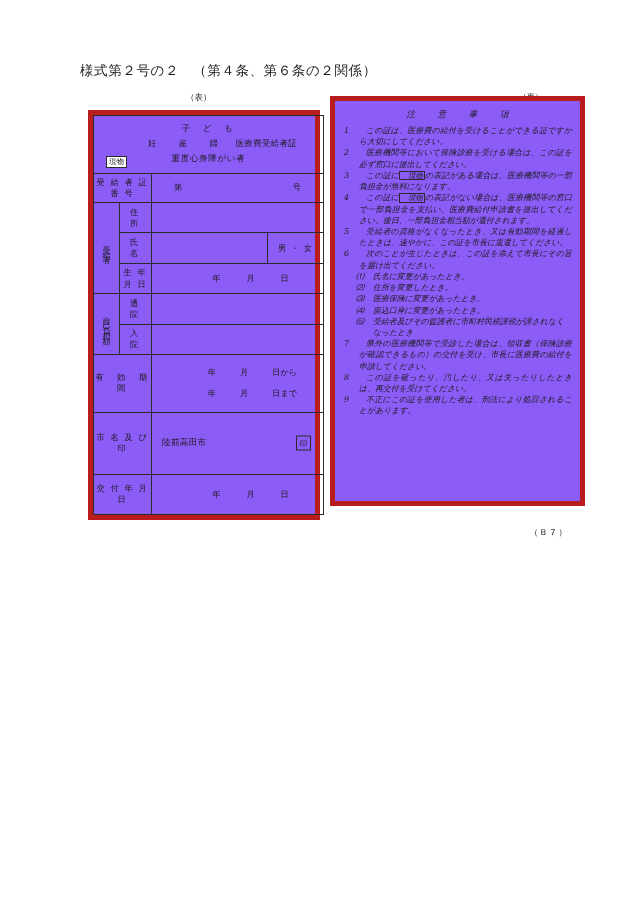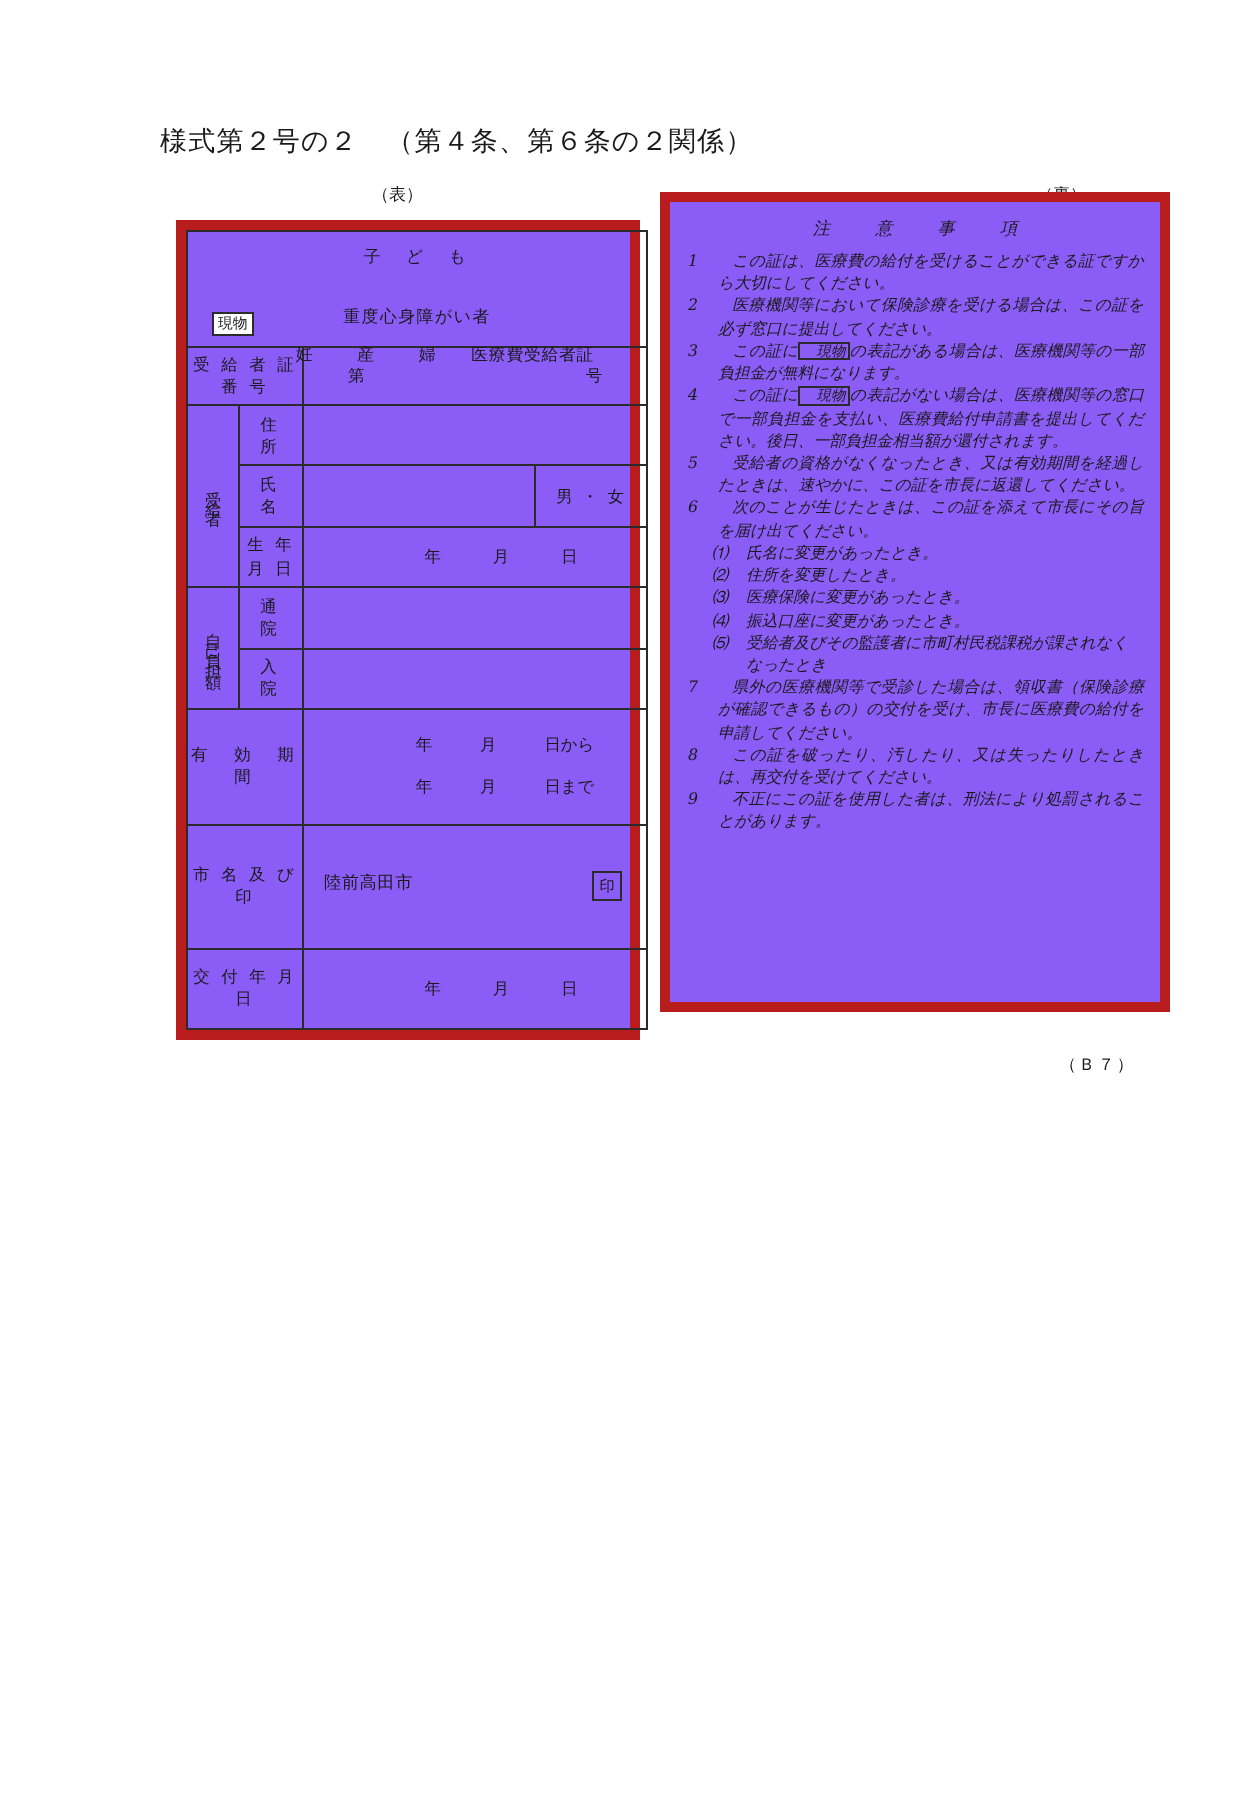--- a/index.html
+++ b/index.html
@@ -109,21 +109,20 @@
     font-size: 7.4px;
     padding: 0px 2px;
     letter-spacing: 0;
     line-height: 1.3;
     background: #fff;
   }
   .head-mid {
     display: inline-block;
     letter-spacing: 7px;
     padding-left: 28px;
-    margin-top: 34px;
   }
   .head-suffix {
     letter-spacing: 0.4px;
     padding-left: 6px;
   }
 
   .lbl {
     font-size: 8.2px;
     letter-spacing: 2.6px;
     text-indent: 2.6px;

